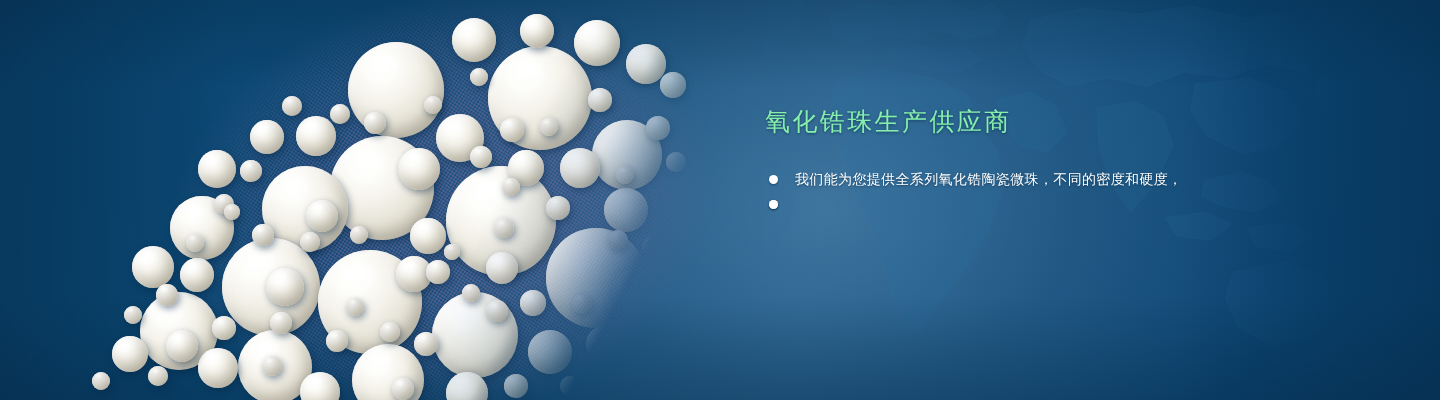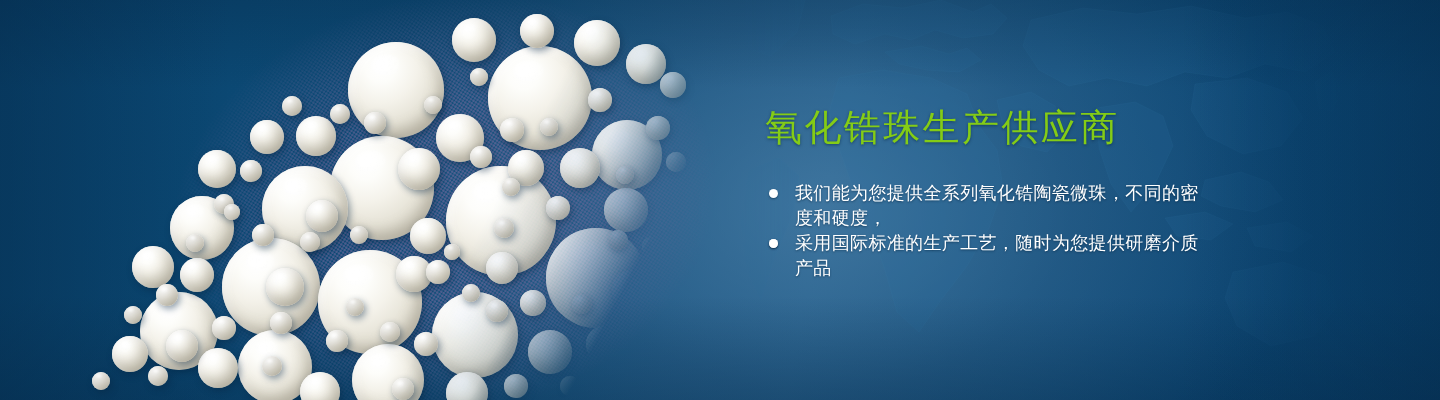--- a/index.html
+++ b/index.html
@@ -77,34 +77,34 @@
     left:24%; top:13%; width:30%; height:22%;
     border-radius:50%;
     background:radial-gradient(ellipse at 40% 38%, rgba(255,255,255,0.98) 0%, rgba(255,255,255,0.45) 52%, rgba(255,255,255,0) 100%);
     filter:blur(1.1px);
   }
   
   .content{
     position:absolute; left:765px; top:106px; width:440px;
   }
   .headline{
-    color:#84cc16;
-    font-size:37px;
+    color:#86efac;
+    font-size:25px;
     font-weight:400;
     letter-spacing:2.4px;
     line-height:1.2;
     text-shadow:0 1px 3px rgba(3,32,58,0.55);
     white-space:nowrap;
   }
   .bullets{ list-style:none; margin-top:31px; }
   .bullet{
     position:relative;
     padding-left:30px;
     color:#ffffff;
-    font-size:18px;
+    font-size:14px;
     line-height:25px;
     letter-spacing:0.35px;
     text-shadow:0 1px 2px rgba(3,32,58,0.55);
     margin-bottom:0;
   }
   .bullet .dot{
     position:absolute;
     left:4px; top:8px;
     width:9px; height:9px;
     border-radius:50%;
@@ -259,18 +259,17 @@
         <span class="dot"></span>
         <span>我们能为您提供全系列氧化锆陶瓷微珠，不同的密度和硬度，</span>
       </li>
 
       <li class="bullet">
         <span class="dot"></span>
       </li>
 
       <li class="bullet">
         <span class="dot"></span>
-        <span>采用国际标准的生产工艺，随时为您提供研磨介质产品</span>
       </li>
 
     </ul>
   </div>
 </div>
 
 </body></html>

